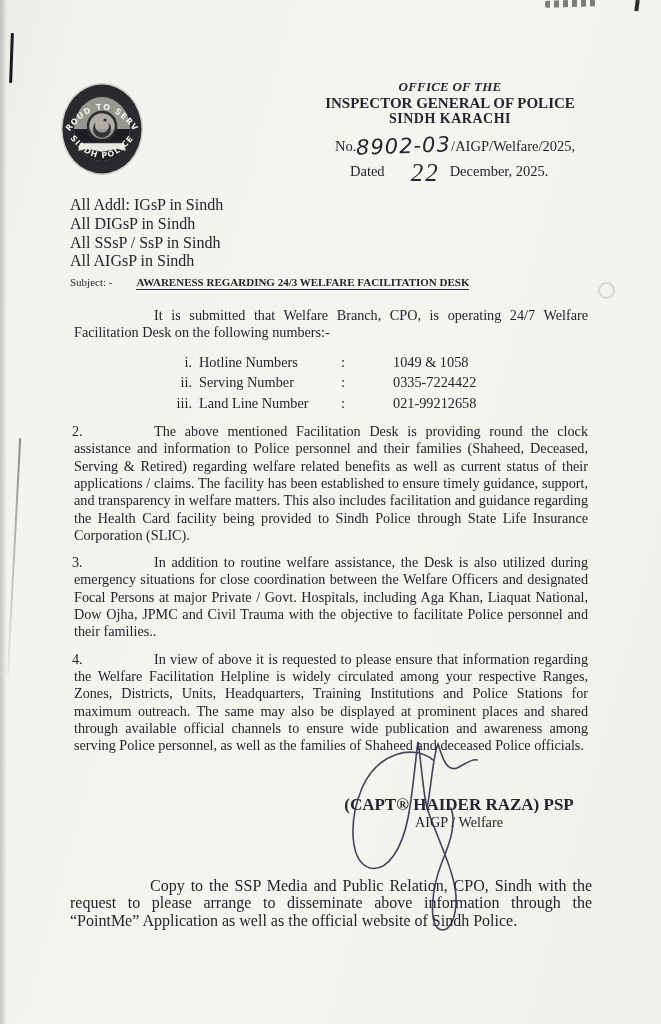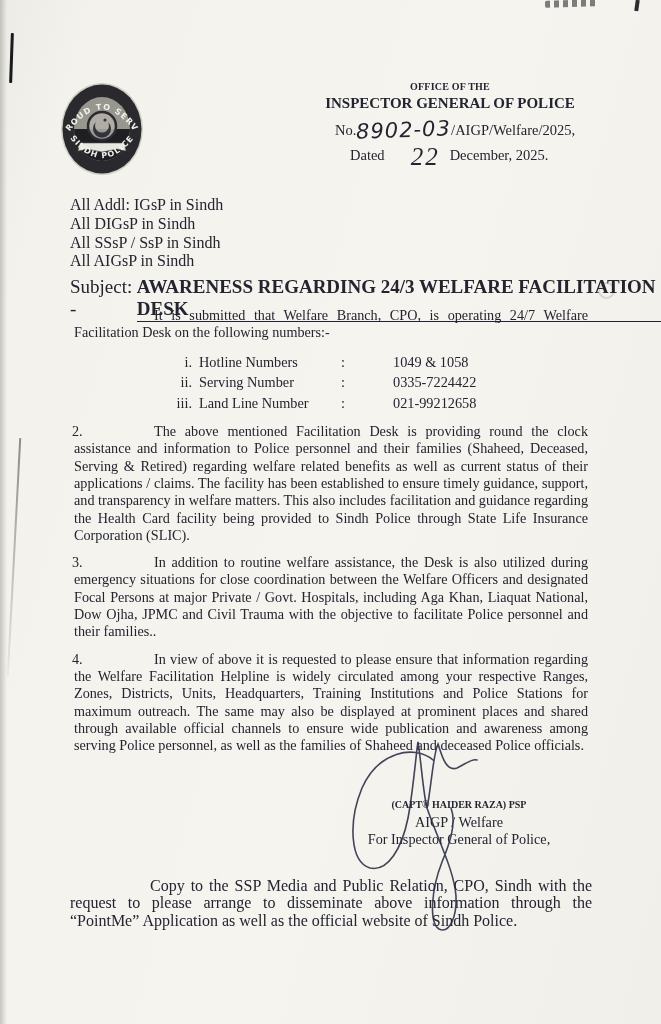--- a/index.html
+++ b/index.html
@@ -23,49 +23,49 @@
     background:linear-gradient(180deg,rgba(55,55,50,.55),rgba(55,55,50,.05));transform:rotate(3deg);}
   .tr-frag{position:absolute;right:64px;top:0;width:52px;height:7px;opacity:.65;transform:rotate(-2deg);
     background:repeating-linear-gradient(90deg,#3c3c3c 0 5px,transparent 5px 9px);border-radius:2px;}
   .tr-mark{position:absolute;right:22px;top:0;width:4px;height:11px;background:#2b2b2b;transform:rotate(8deg);}
   .smudge{position:absolute;left:598px;top:282px;width:13px;height:13px;border-radius:50%;
     border:2px solid rgba(120,120,112,.22);}
   
   .logo{position:absolute;left:60px;top:82px;width:84px;height:94px;}
   
   .header{position:absolute;left:295px;top:79px;width:310px;text-align:center;}
-  .h1{font-size:10px;font-weight:bold;line-height:16px;letter-spacing:.2px;}
+  .h1{font-size:13px;font-weight:bold;line-height:16px;letter-spacing:.2px;font-style:italic;}
   .h2{font-size:15px;font-weight:bold;line-height:16px;}
   .h3{font-size:14px;font-weight:bold;line-height:16px;letter-spacing:.5px;}
   .ref-line{margin:5px 0 0 40px;font-size:14.5px;white-space:nowrap;line-height:24px;text-align:left;}
   .date-line{margin-left:55px;font-size:14.5px;white-space:nowrap;line-height:20px;text-align:left;}
   .hw-num{font-family:"DejaVu Sans",sans-serif;font-style:italic;font-weight:500;font-size:21px;
     display:inline-block;transform:rotate(-2deg) translateY(2px);letter-spacing:1px;}
   .hw-day{font-family:Liberation Serif, serif;font-style:italic;font-weight:500;font-size:25px;
     display:inline-block;transform:translateY(5px);margin:0 10px 0 26px;letter-spacing:2px;}
   
   .addressees{position:absolute;left:70px;top:196px;font-size:16px;line-height:18.8px;}
   
-  .subject-row{position:absolute;left:70px;top:276px;display:flex;font-size:19px;justify-content:space-between;}
+  .subject-row{position:absolute;left:70px;top:276px;display:flex;gap:24px;font-size:11px;justify-content:space-between;}
   .subject-text{font-weight:bold;border-bottom:1.5px solid #23242f;padding-bottom:1px;}
   
   .body{position:absolute;left:70px;top:303px;width:522px;}
   .body p{margin:4px;font-size:14.2px;line-height:17.3px;text-align:justify;}
   .indent{text-indent:80px;}
   .contact-list{margin:10px 0 8px 100px;font-size:14.3px;line-height:20.5px;}
   .c-row{display:flex;}
   .c-num{width:22px;text-align:right;margin-right:7px;}
   .c-label{width:142px;}
   .c-colon{width:52px;}
   .numpar{position:relative;margin-top:10px;}
   .pnum{position:absolute;left:2px;top:0;font-size:14.2px;}
   
   .sig-block{position:absolute;left:318px;top:796px;width:282px;text-align:center;
     font-size:14.2px;line-height:17.6px;}
-  .sig-name{font-weight:bold;font-size:10px;}
+  .sig-name{font-weight:bold;font-size:17px;}
   .sig-svg{position:absolute;left:330px;top:726px;width:170px;height:214px;pointer-events:none;z-index:3;}
   
   .footer-para{position:absolute;left:70px;top:877px;width:522px;margin:0;
     font-size:16px;line-height:17.3px;text-align:justify;text-indent:80px;}
 </style>
 </head>
 <body>
 
 <div class="page">
 
@@ -93,20 +93,21 @@
       </text>
       <text font-family="DejaVu Sans, sans-serif" font-size="8" font-weight="bold" fill="#f2f2ea" letter-spacing="1.2">
         <textPath href="#arcBot" startOffset="50%" text-anchor="middle">SINDH POLICE</textPath>
       </text>
     </svg>
   </div>
 
   <div class="header">
     <div class="h1">OFFICE OF THE</div>
     <div class="h2">INSPECTOR GENERAL OF POLICE</div>
+    <div class="h3">SINDH KARACHI</div>
     <div class="ref-line">
       <span>No.</span><span class="hw-num">8902-03</span><span>/AIGP/Welfare/2025,</span>
     </div>
     <div class="date-line">
       <span>Dated</span><span class="hw-day">22</span><span>December, 2025.</span>
     </div>
   </div>
 
   <div class="addressees">
     <div>All Addl: IGsP in Sindh</div>
@@ -156,21 +157,20 @@
 
     <div class="numpar">
       <span class="pnum">4.</span>
       <p class="indent">In view of above it is requested to please ensure that information regarding the Welfare Facilitation Helpline is widely circulated among your respective Ranges, Zones, Districts, Units, Headquarters, Training Institutions and Police Stations for maximum outreach. The same may also be displayed at prominent places and shared through available official channels to ensure wide publication and awareness among serving Police personnel, as well as the families of Shaheed and deceased Police officials.</p>
     </div>
   </div>
 
   <div class="sig-block">
     <div class="sig-name">(CAPT® HAIDER RAZA) PSP</div>
     <div>AIGP / Welfare</div>
-    <div>For Inspector General of Police,</div>
   </div>
 
   <svg class="sig-svg" viewBox="0 0 170 214">
     <g fill="none" stroke="#2a2b45" stroke-width="1.6" stroke-linecap="round" opacity="0.88">
       <path d="M 103 34 C 84 18, 48 26, 32 62 C 18 96, 20 136, 40 142 C 58 146, 72 122, 78 92 C 83 66, 86 28, 88 16 C 91 34, 93 66, 97 82 C 101 64, 103 28, 108 18 C 112 30, 116 46, 127 42 C 134 39, 142 32, 147 34"></path>
       <path d="M 97 82 C 108 114, 124 144, 126 170 C 127 192, 119 208, 109 203 C 99 197, 101 164, 112 136 C 119 119, 127 98, 121 82"></path>
     </g>
   </svg>
 
   <p class="footer-para">Copy to the SSP Media and Public Relation, CPO, Sindh with the request to please arrange to disseminate above information through the “PointMe” Application as well as the official website of Sindh Police.</p>

